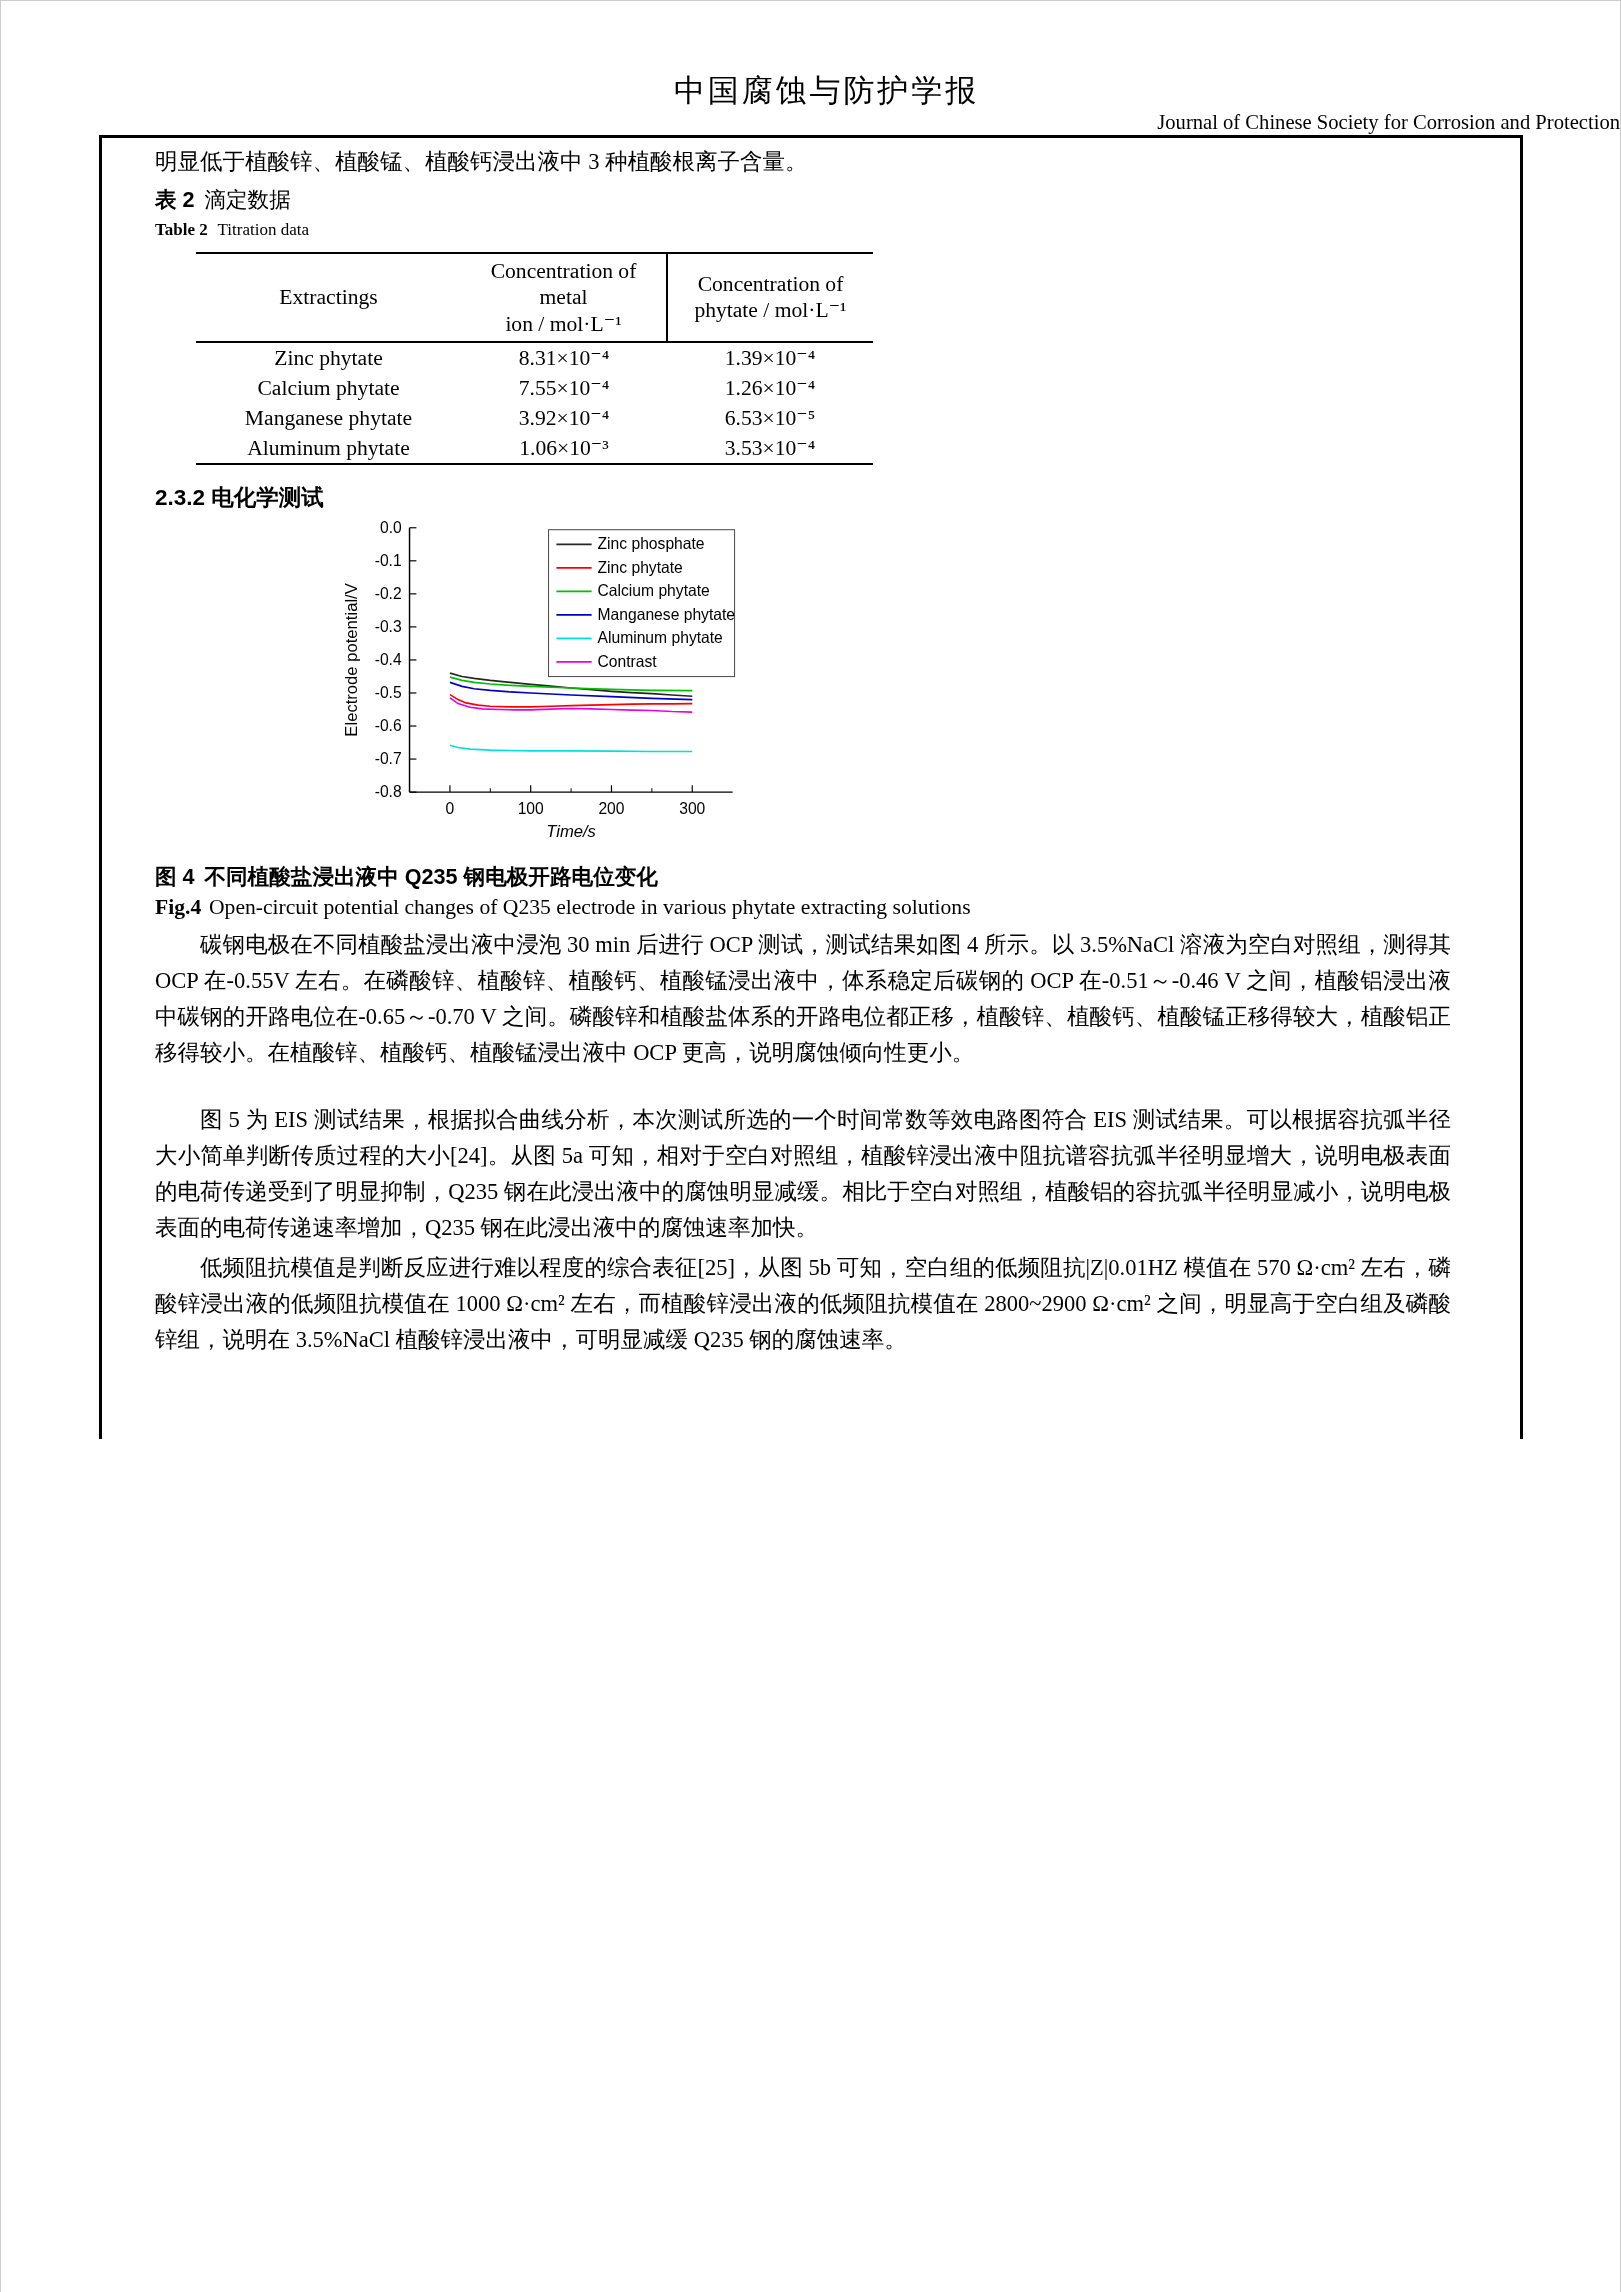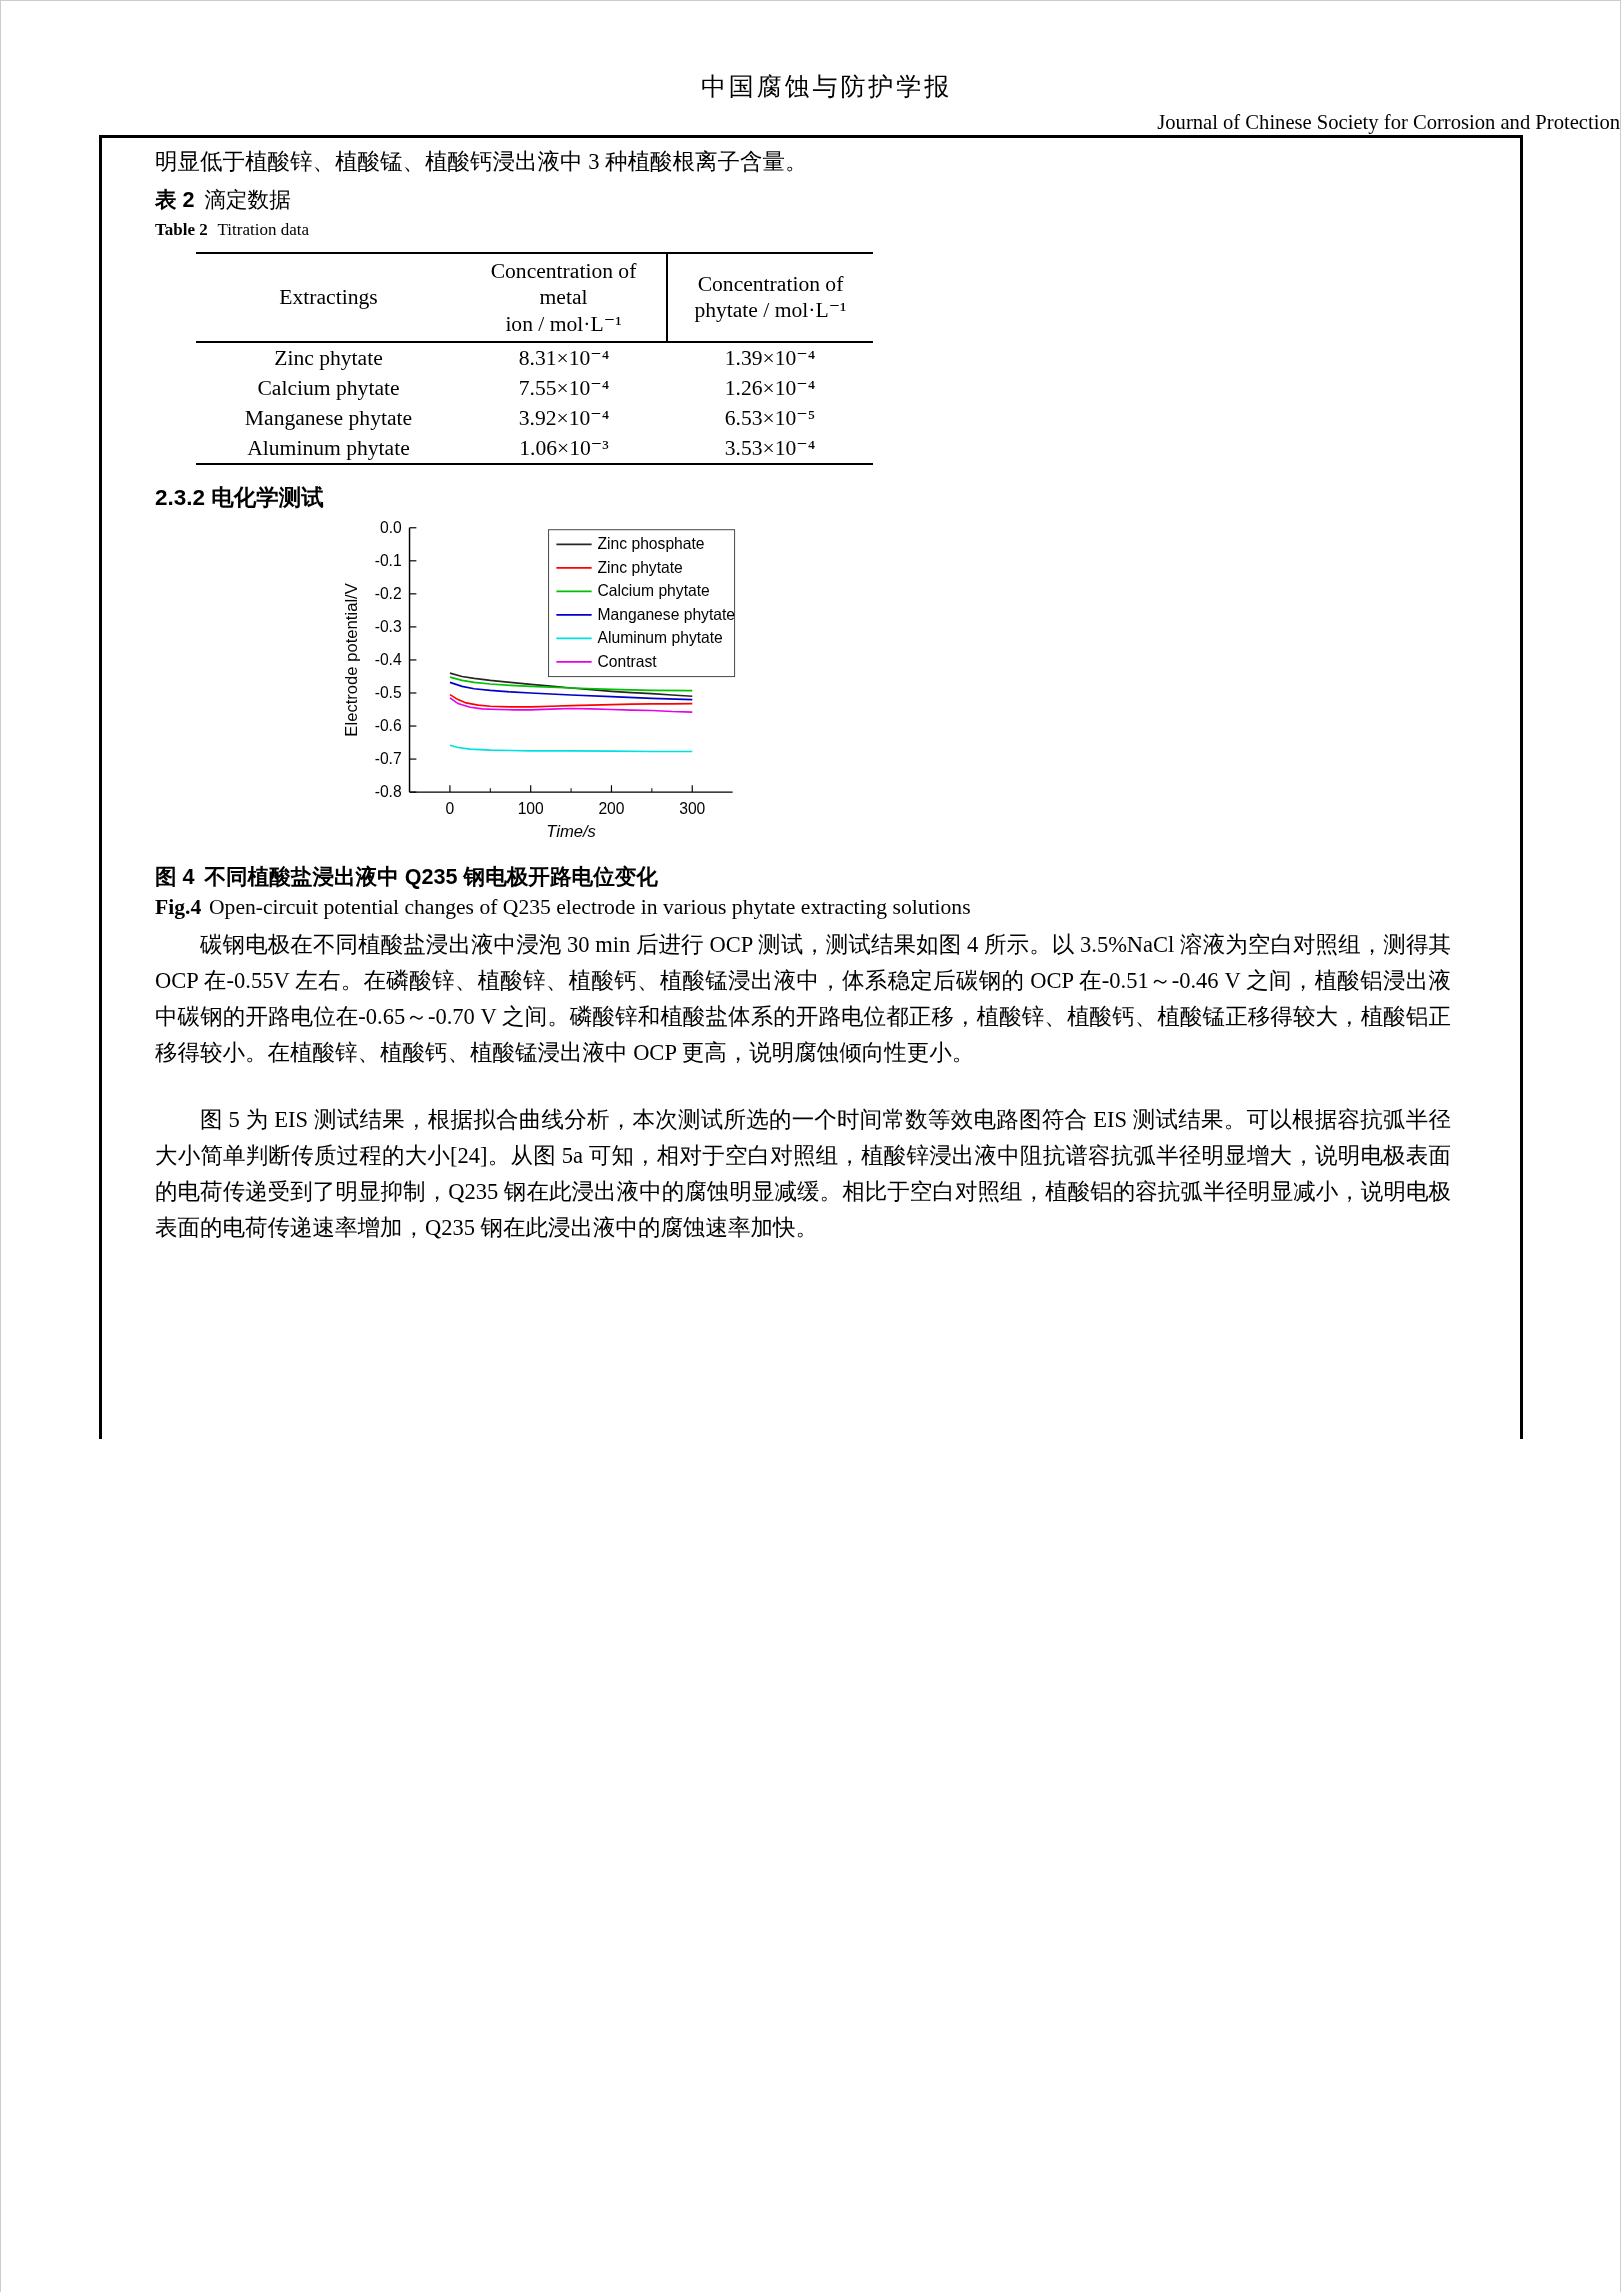--- a/index.html
+++ b/index.html
@@ -3,21 +3,21 @@
 <meta charset="utf-8">
 <style>
   * { margin:0; padding:0; box-sizing:border-box; }
   html,body { background:#ffffff; }
   .page {
     position:relative; width:1621px; height:2293px; background:#fff;
     font-family:"Liberation Serif","DejaVu Serif",serif; color:#000;
     border:1px solid #cccccc; overflow:hidden;
   }
   .journal-zh { position:absolute; top:69px; left:0; width:100%; text-align:center;
-    font-size:25px; letter-spacing:2.9px;padding-left:32px; }
+    font-size:31px; letter-spacing:2.9px;padding-left:32px; }
   .journal-en { position:absolute; top:110px; left:0; width:100%; text-align:right;
     font-size:20.6px; }
   .rule-top  { position:absolute; left:98px; top:134px; width:1424px; height:2.9px; background:#000; }
   .rule-left { position:absolute; left:98px; top:134px; width:2.9px; height:1304px; background:#000; }
   .rule-right{ position:absolute; left:1519px; top:134px; width:2.9px; height:1304px; background:#000; }
 
   .content { position:absolute; left:154px; top:143px; width:1296px;
     font-size:22.5px; line-height:36px; text-align:justify; }
 
   .cap { text-align:left; }
@@ -173,16 +173,17 @@
 
     <div class="cap fig-cap-zh">
       <span class="cap-label">图 4</span><span>不同植酸盐浸出液中 Q235 钢电极开路电位变化</span>
     </div>
     <div class="cap fig-cap-en">
       <span class="cap-label">Fig.4</span><span>Open-circuit potential changes of Q235 electrode in various phytate extracting solutions</span>
     </div>
 
     <p class="para">碳钢电极在不同植酸盐浸出液中浸泡 30 min 后进行 OCP 测试，测试结果如图 4 所示。以 3.5%NaCl 溶液为空白对照组，测得其 OCP 在-0.55V 左右。在磷酸锌、植酸锌、植酸钙、植酸锰浸出液中，体系稳定后碳钢的 OCP 在-0.51～-0.46 V 之间，植酸铝浸出液中碳钢的开路电位在-0.65～-0.70 V 之间。磷酸锌和植酸盐体系的开路电位都正移，植酸锌、植酸钙、植酸锰正移得较大，植酸铝正移得较小。在植酸锌、植酸钙、植酸锰浸出液中 OCP 更高，说明腐蚀倾向性更小。</p>
     <p class="para gap-before">图 5 为 EIS 测试结果，根据拟合曲线分析，本次测试所选的一个时间常数等效电路图符合 EIS 测试结果。可以根据容抗弧半径大小简单判断传质过程的大小[24]。从图 5a 可知，相对于空白对照组，植酸锌浸出液中阻抗谱容抗弧半径明显增大，说明电极表面的电荷传递受到了明显抑制，Q235 钢在此浸出液中的腐蚀明显减缓。相比于空白对照组，植酸铝的容抗弧半径明显减小，说明电极表面的电荷传递速率增加，Q235 钢在此浸出液中的腐蚀速率加快。</p>
+    <p class="para">低频阻抗模值是判断反应进行难以程度的综合表征[25]，从图 5b 可知，空白组的低频阻抗|Z|0.01HZ 模值在 570 Ω·cm² 左右，磷酸锌浸出液的低频阻抗模值在 1000 Ω·cm² 左右，而植酸锌浸出液的低频阻抗模值在 2800~2900 Ω·cm² 之间，明显高于空白组及磷酸锌组，说明在 3.5%NaCl 植酸锌浸出液中，可明显减缓 Q235 钢的腐蚀速率。</p>
 
   </div>
 </div>
 
 
 </body></html>

